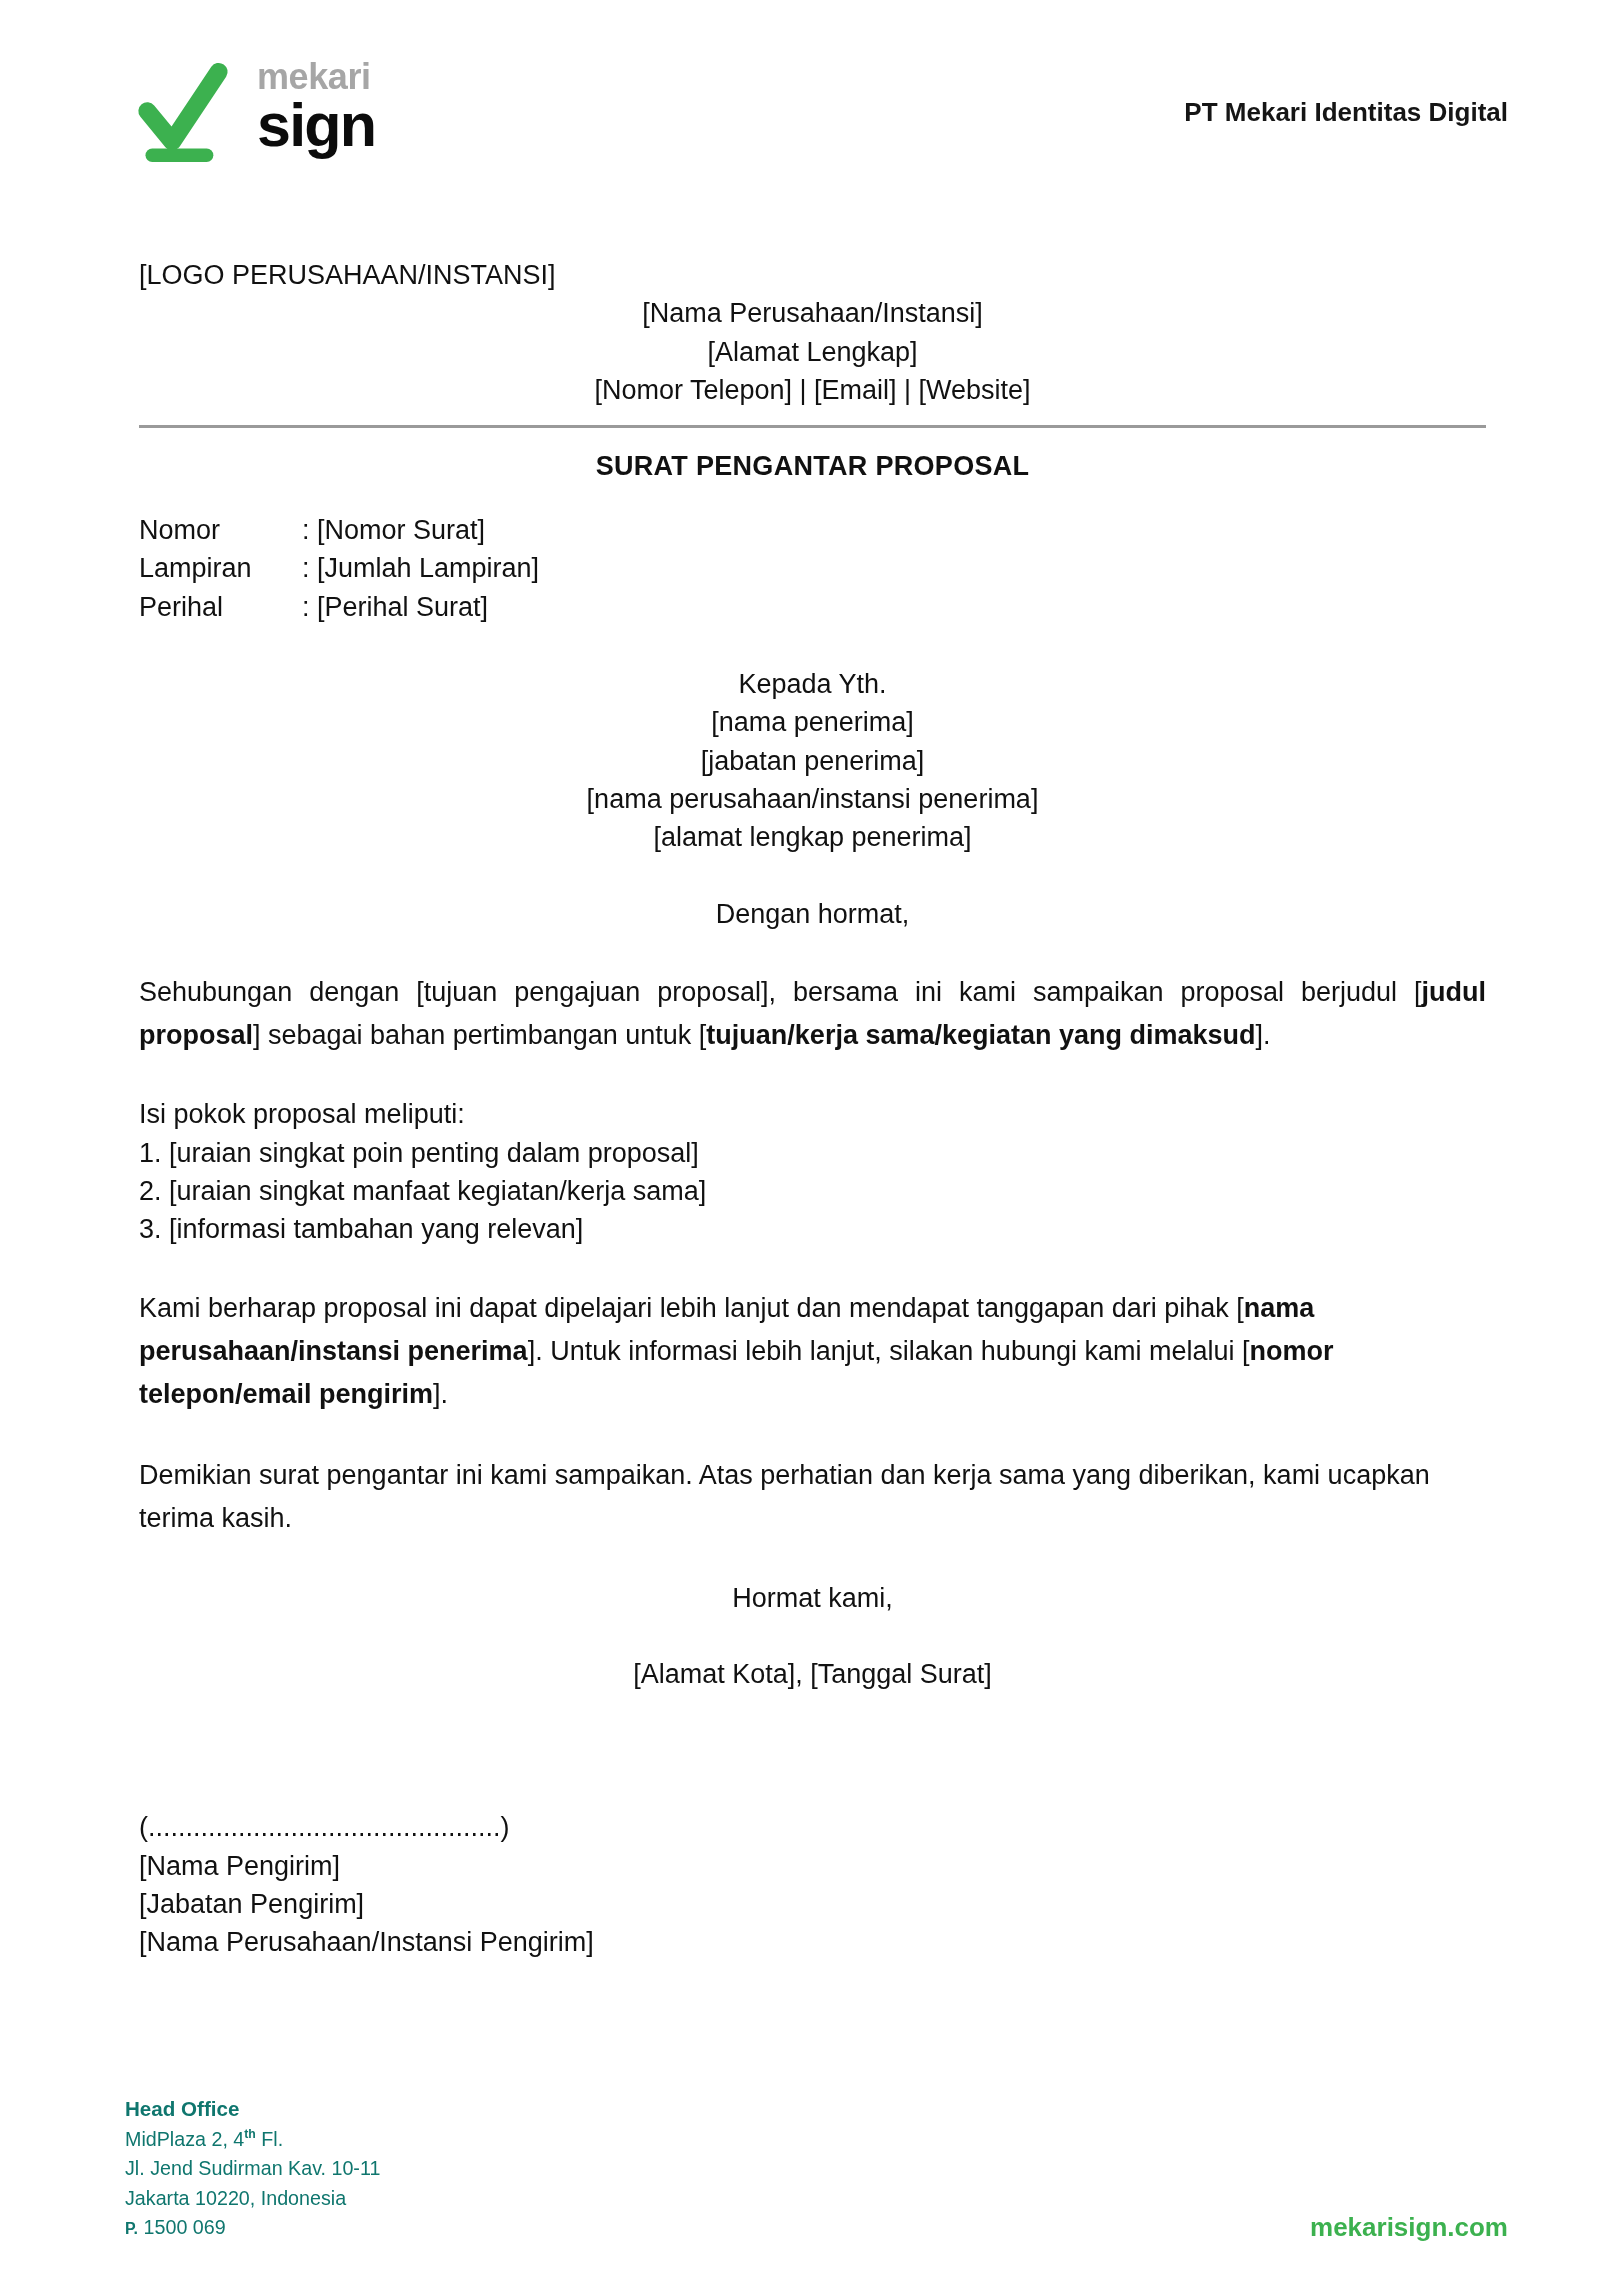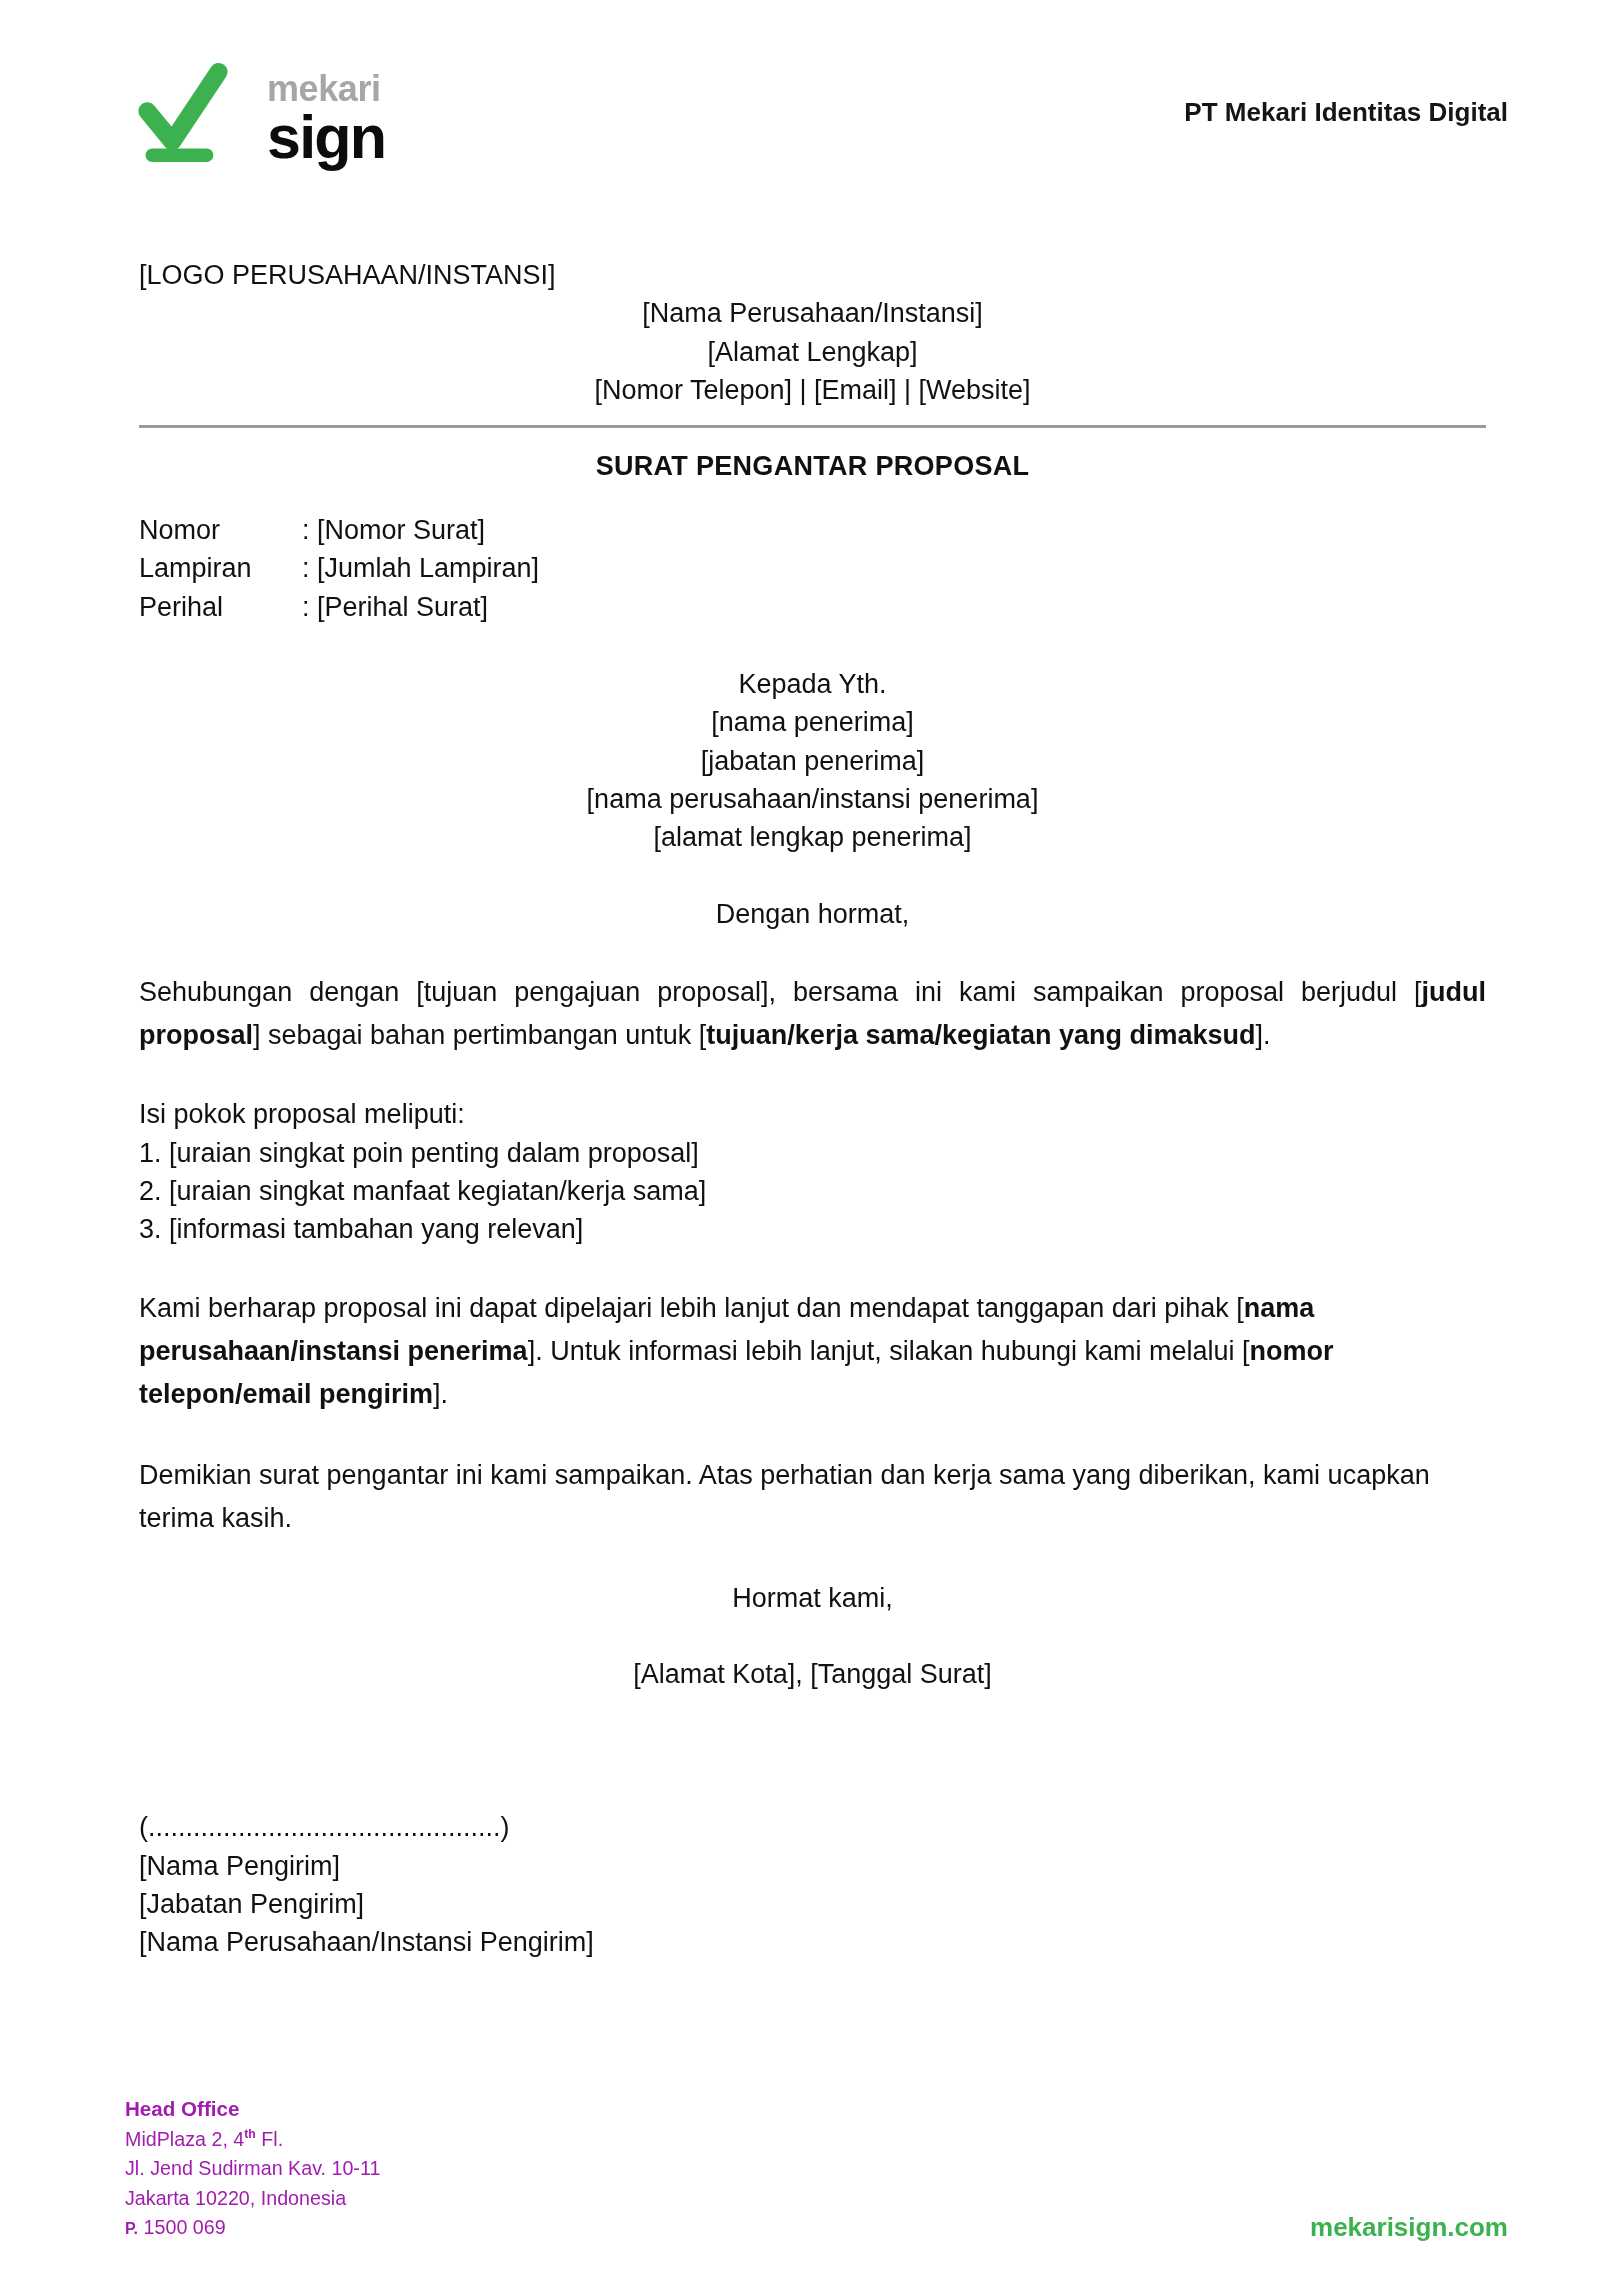--- a/index.html
+++ b/index.html
@@ -28,22 +28,22 @@
     width: 1623px;
     height: 224px;
     display: flex;
     align-items: center;
     justify-content: space-between;
     padding: 0 115px 0 133px;
     box-sizing: border-box;
   }
   .brand {
     display: flex;
-    align-items: flex-end;
-    gap: 34px;
+    align-items: flex-start;
+    gap: 24px;
   }
   .brand-mark {
     width: 100px;
     height: 106px;
     flex: 0 0 auto;
   }
   .brand-words {
     display: flex;
     flex-direction: column;
     justify-content: center;
@@ -153,21 +153,21 @@
     height: 233px;
     padding: 0 115px 50px 125px;
     box-sizing: border-box;
     display: flex;
     align-items: flex-end;
     justify-content: space-between;
   }
   .footer-address {
     font-size: 19.7px;
     line-height: 1.50;
-    color: #a21caf;
+    color: #0f766e;
   }
   .footer-title {
     font-weight: bold;
     font-size: 20.6px;
   }
   .sup {
     font-size: 0.62em;
     vertical-align: super;
     font-weight: bold;
   }

